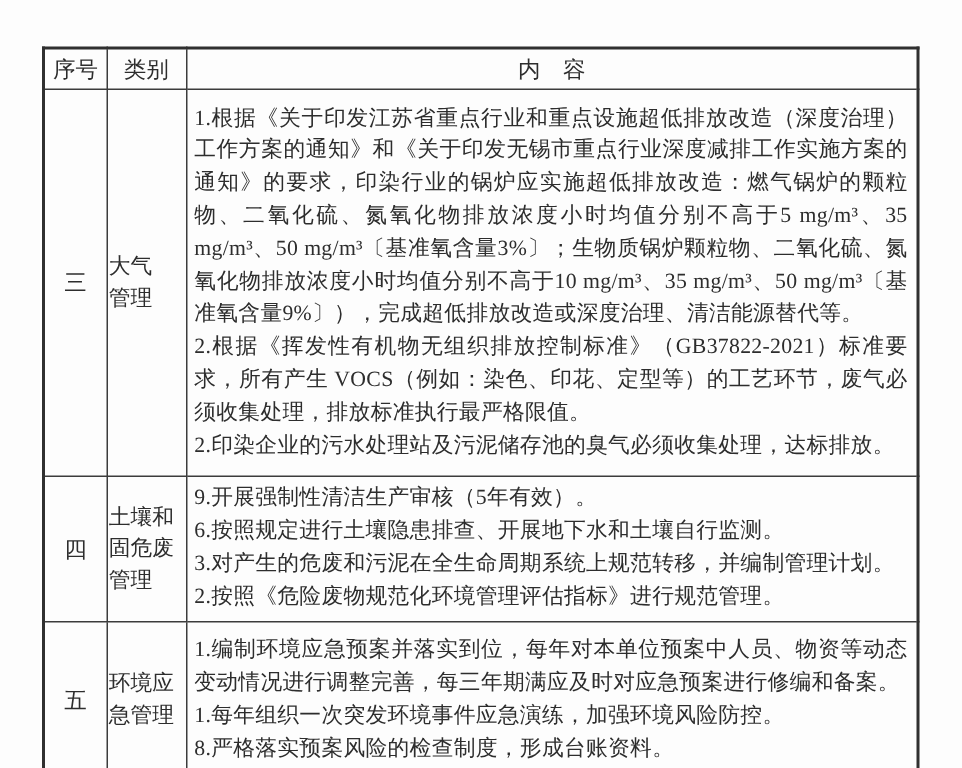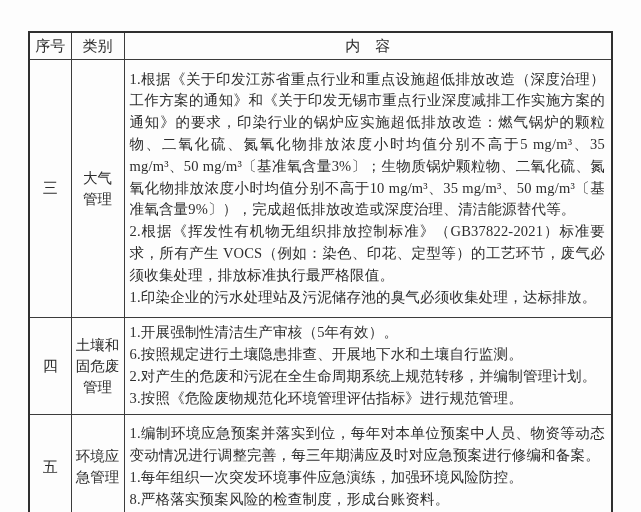--- a/index.html
+++ b/index.html
@@ -43,21 +43,21 @@
     text-align: center;
     padding: 1px 2px;
   }
   td.cell-index {
     text-align: center;
     vertical-align: middle;
     font-size: 15px;
     padding: 2px;
   }
   td.cell-category {
-    text-align: center;
+    text-align: left;
     vertical-align: middle;
     font-size: 14.5px;
     line-height: 21px;
     padding: 2px 1px;
   }
   td.cell-content {
     vertical-align: middle;
     padding: 4px 6px 4px 5px;
   }
   .content-item {
@@ -92,35 +92,35 @@
     <tbody>
       <tr class="row-air">
         <td class="cell-index">三</td>
         <td class="cell-category">
           <div>大气</div>
           <div>管理</div>
         </td>
         <td class="cell-content">
           <p class="content-item">1.根据《关于印发江苏省重点行业和重点设施超低排放改造（深度治理）工作方案的通知》和《关于印发无锡市重点行业深度减排工作实施方案的通知》的要求，印染行业的锅炉应实施超低排放改造：燃气锅炉的颗粒物、二氧化硫、氮氧化物排放浓度小时均值分别不高于5 mg/m³、35 mg/m³、50 mg/m³〔基准氧含量3%〕；生物质锅炉颗粒物、二氧化硫、氮氧化物排放浓度小时均值分别不高于10 mg/m³、35 mg/m³、50 mg/m³〔基准氧含量9%〕），完成超低排放改造或深度治理、清洁能源替代等。</p>
           <p class="content-item">2.根据《挥发性有机物无组织排放控制标准》（GB37822-2021）标准要求，所有产生 VOCS（例如：染色、印花、定型等）的工艺环节，废气必须收集处理，排放标准执行最严格限值。</p>
-          <p class="content-item">1.印染企业的污水处理站及污泥储存池的臭气必须收集处理，达标排放。</p>
+          <p class="content-item">2.印染企业的污水处理站及污泥储存池的臭气必须收集处理，达标排放。</p>
         </td>
       </tr>
       <tr class="row-soil">
         <td class="cell-index">四</td>
         <td class="cell-category">
           <div>土壤和</div>
           <div>固危废</div>
           <div>管理</div>
         </td>
         <td class="cell-content">
-          <p class="content-item">1.开展强制性清洁生产审核（5年有效）。</p>
+          <p class="content-item">9.开展强制性清洁生产审核（5年有效）。</p>
           <p class="content-item">6.按照规定进行土壤隐患排查、开展地下水和土壤自行监测。</p>
-          <p class="content-item">2.对产生的危废和污泥在全生命周期系统上规范转移，并编制管理计划。</p>
-          <p class="content-item">3.按照《危险废物规范化环境管理评估指标》进行规范管理。</p>
+          <p class="content-item">3.对产生的危废和污泥在全生命周期系统上规范转移，并编制管理计划。</p>
+          <p class="content-item">2.按照《危险废物规范化环境管理评估指标》进行规范管理。</p>
         </td>
       </tr>
       <tr class="row-emerg">
         <td class="cell-index">五</td>
         <td class="cell-category">
           <div>环境应</div>
           <div>急管理</div>
         </td>
         <td class="cell-content">
           <p class="content-item">1.编制环境应急预案并落实到位，每年对本单位预案中人员、物资等动态变动情况进行调整完善，每三年期满应及时对应急预案进行修编和备案。</p>

